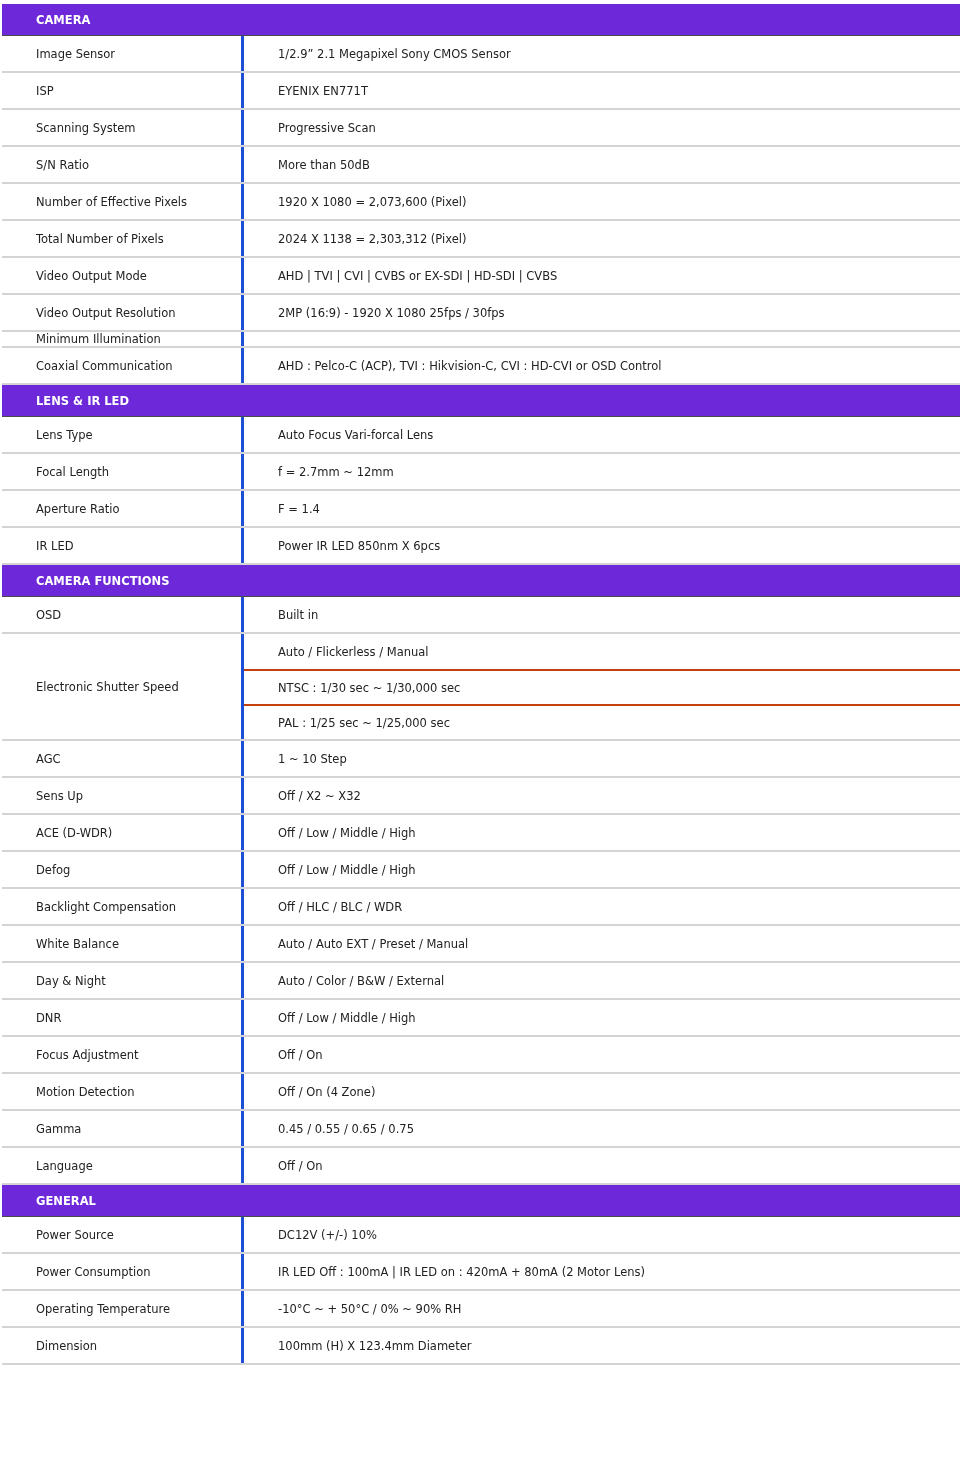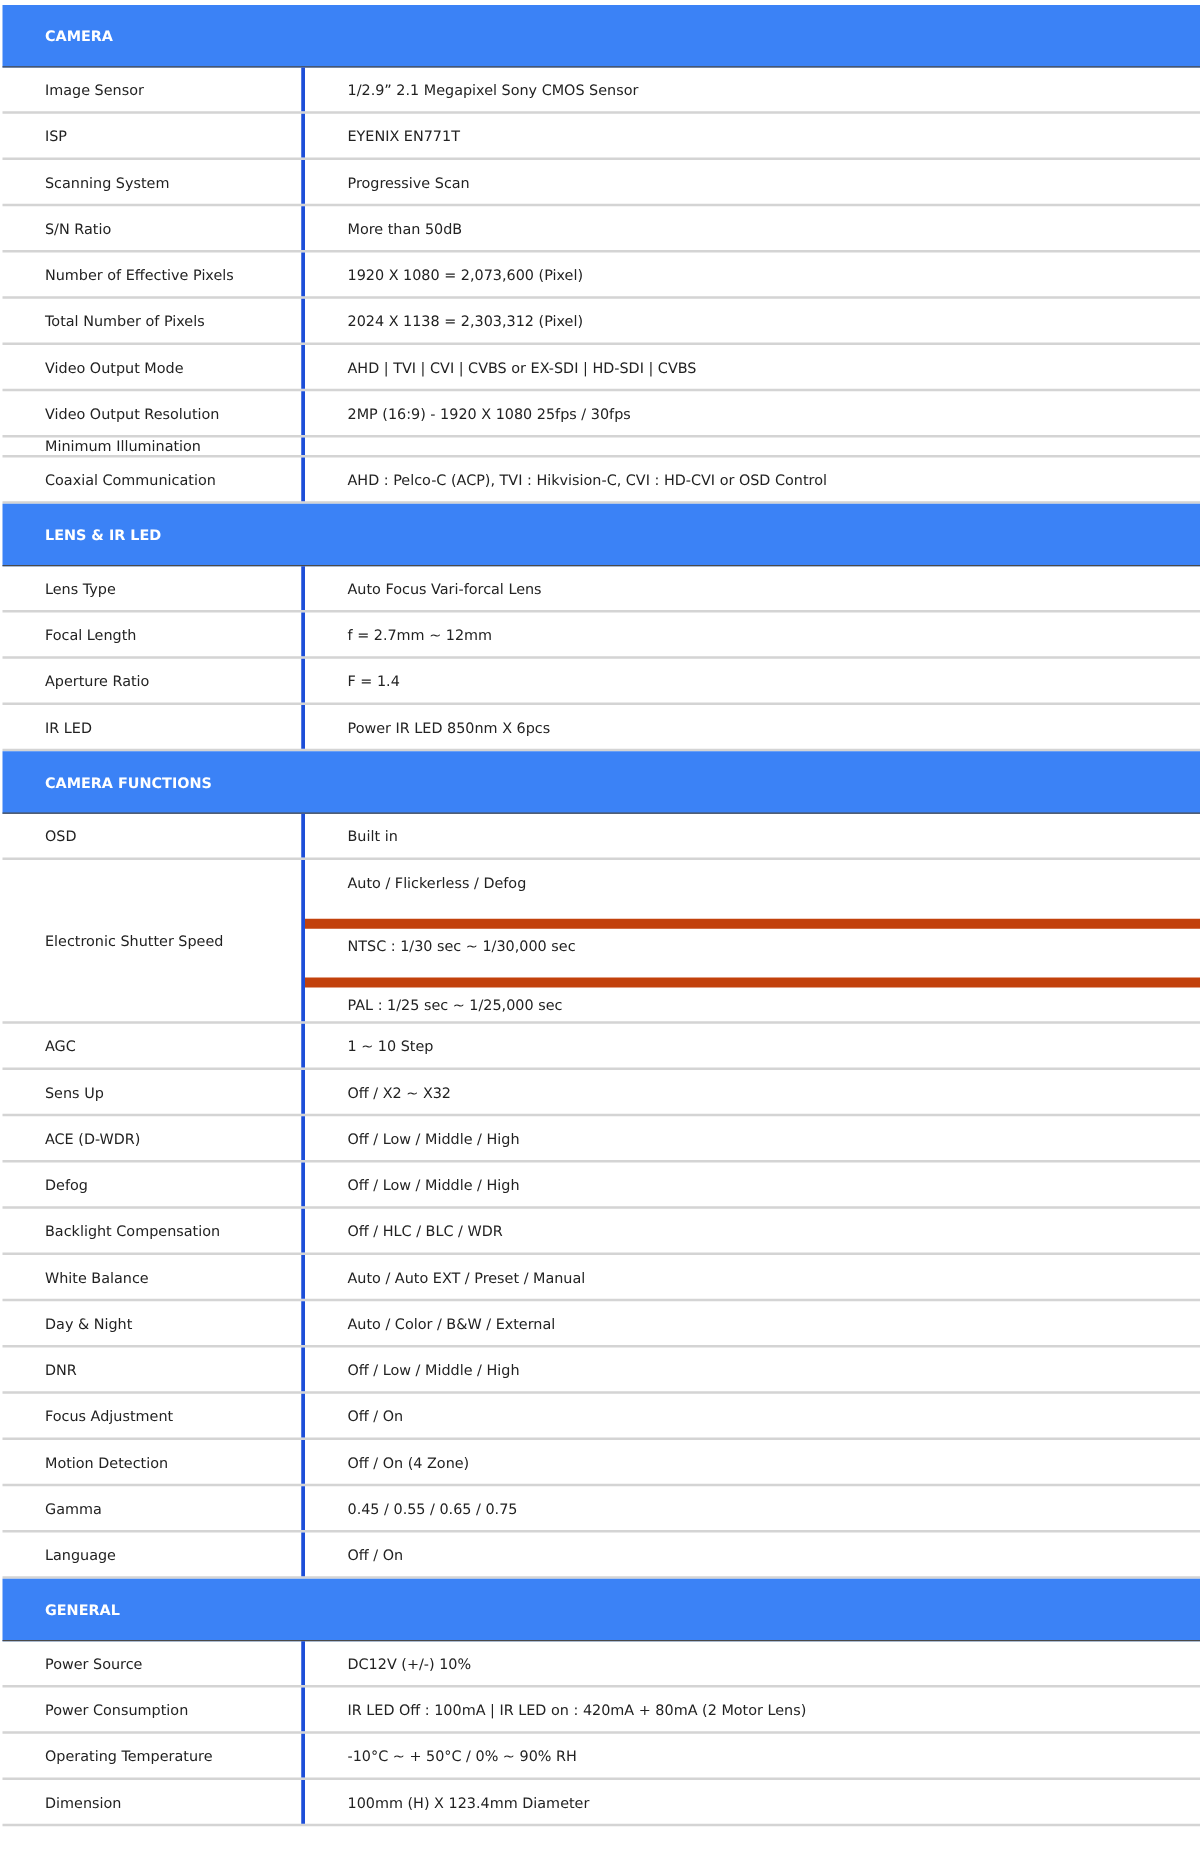--- a/index.html
+++ b/index.html
@@ -1,23 +1,23 @@
 <!DOCTYPE html>
 <html><head>
 <meta charset="utf-8">
 <style>
   html, body { margin:0; padding:0; background:#ffffff; }
   body { width:960px; height:1480px; overflow:hidden; font-family:"DejaVu Sans", sans-serif; font-size:11.5px; color:#222; }
   .wrap { position:absolute; top:4px; left:2px; width:958px; }
-  .sec { height:50px; background:#3b82f6; color:#fff; font-weight:bold; display:flex; align-items:center; padding-left:34px; box-sizing:border-box; border-bottom:1px solid #4a4a4a; }
+  .sec { height:32px; background:#6d28d9; color:#fff; font-weight:bold; display:flex; align-items:center; padding-left:34px; box-sizing:border-box; border-bottom:1px solid #4a4a4a; }
   .row { display:flex; border-bottom:2px solid #d4d4d4; box-sizing:border-box; }
   .lab { width:242px; border-right:3px solid #1d4ed8; display:flex; align-items:center; padding-left:34px; box-sizing:border-box; }
   .vals { flex:1; display:flex; flex-direction:column; }
   .val { height:36px; display:flex; align-items:center; padding-left:34px; box-sizing:border-box; }
-  .val + .val { border-top:8px solid #c2410c;margin-top:12px; }
+  .val + .val { border-top:2px solid #c2410c; }
   .row .val { height:35px; }
 </style>
 </head>
 <body>
 
 <div class="wrap" id="spec-table">
     <div class="sec">CAMERA</div>
     <div class="row">
       <div class="lab">Image Sensor</div>
       <div class="vals">
@@ -103,21 +103,21 @@
     <div class="sec">CAMERA FUNCTIONS</div>
     <div class="row">
       <div class="lab">OSD</div>
       <div class="vals">
         <div class="val">Built in</div>
       </div>
     </div>
     <div class="row">
       <div class="lab">Electronic Shutter Speed</div>
       <div class="vals">
-        <div class="val">Auto / Flickerless / Defog</div>
+        <div class="val">Auto / Flickerless / Manual</div>
         <div class="val">NTSC : 1/30 sec ~ 1/30,000 sec</div>
         <div class="val">PAL : 1/25 sec ~ 1/25,000 sec</div>
       </div>
     </div>
     <div class="row">
       <div class="lab">AGC</div>
       <div class="vals">
         <div class="val">1 ~ 10 Step</div>
       </div>
     </div>

